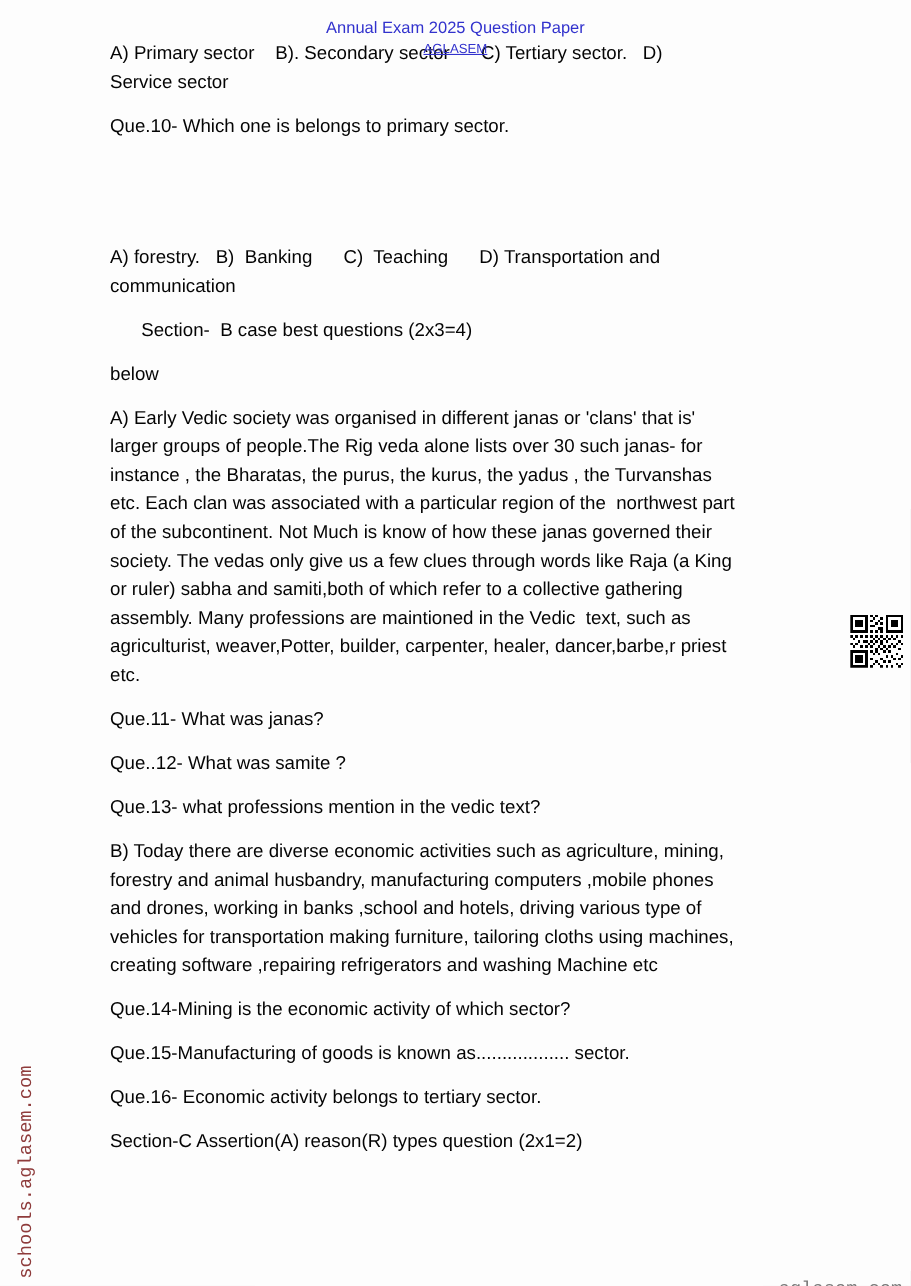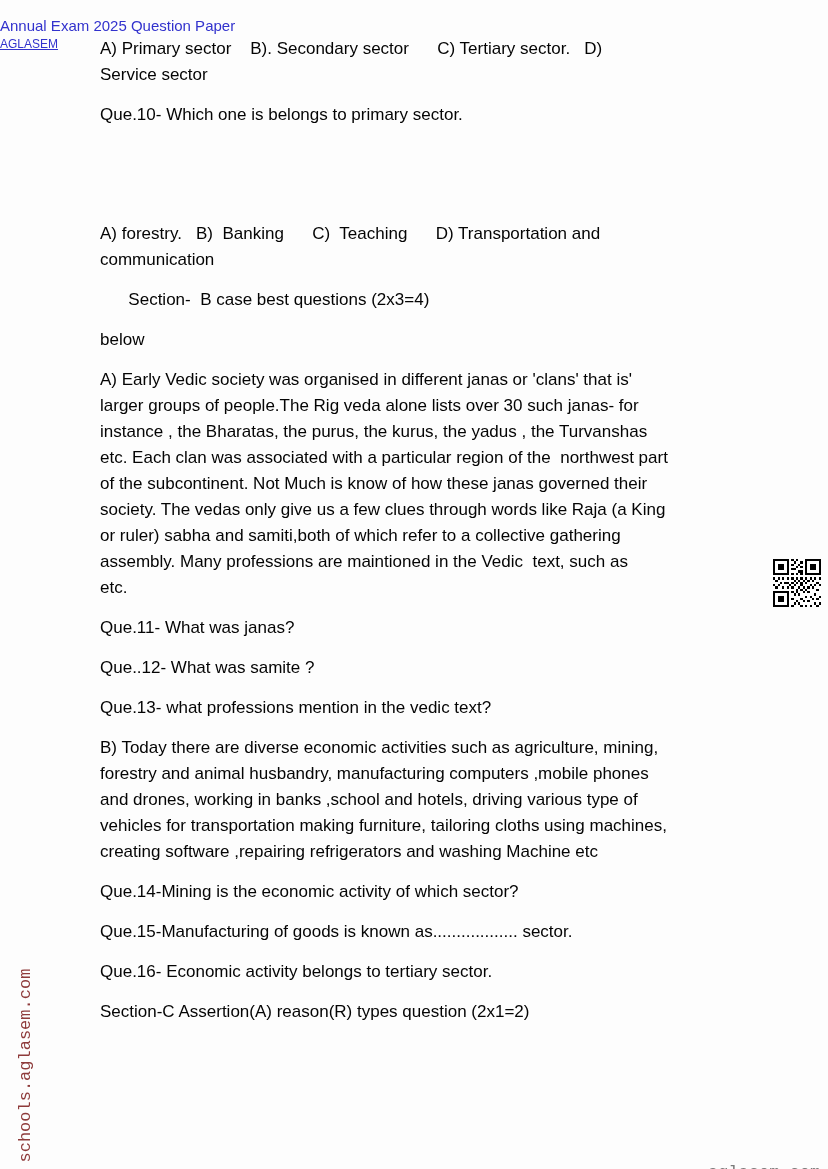--- a/index.html
+++ b/index.html
@@ -6,21 +6,21 @@
   .page{
     position:relative;
     width:828px;height:1169px;
     background:#fdfdfd;
     overflow:hidden;
     font-family:"Liberation Sans","DejaVu Sans",sans-serif;
     color:#000;
   }
   .header{
     position:absolute;top:16px;left:0;width:828px;
-    text-align:left;
+    text-align:center;
     font-size:15px;line-height:19px;
     color:#3232cd;
     z-index:2;
   }
   .header-watermark{
     text-decoration:underline;
     font-size:12px;
   }
   .content{
     position:absolute;top:36px;left:100px;width:680px;
@@ -94,20 +94,21 @@
 
     <div class="block">
       <div class="ln">A) Early Vedic society was organised in different janas or 'clans' that is'</div>
       <div class="ln">larger groups of people.The Rig veda alone lists over 30 such janas- for</div>
       <div class="ln">instance , the Bharatas, the purus, the kurus, the yadus , the Turvanshas</div>
       <div class="ln">etc. Each clan was associated with a particular region of the  northwest part</div>
       <div class="ln">of the subcontinent. Not Much is know of how these janas governed their</div>
       <div class="ln">society. The vedas only give us a few clues through words like Raja (a King</div>
       <div class="ln">or ruler) sabha and samiti,both of which refer to a collective gathering</div>
       <div class="ln">assembly. Many professions are maintioned in the Vedic  text, such as</div>
+      <div class="ln">agriculturist, weaver,Potter, builder, carpenter, healer, dancer,barbe,r priest</div>
       <div class="ln">etc.</div>
     </div>
 
     <div class="block">
       <div class="ln">Que.11- What was janas?</div>
     </div>
 
     <div class="block">
       <div class="ln">Que..12- What was samite ?</div>
     </div>

